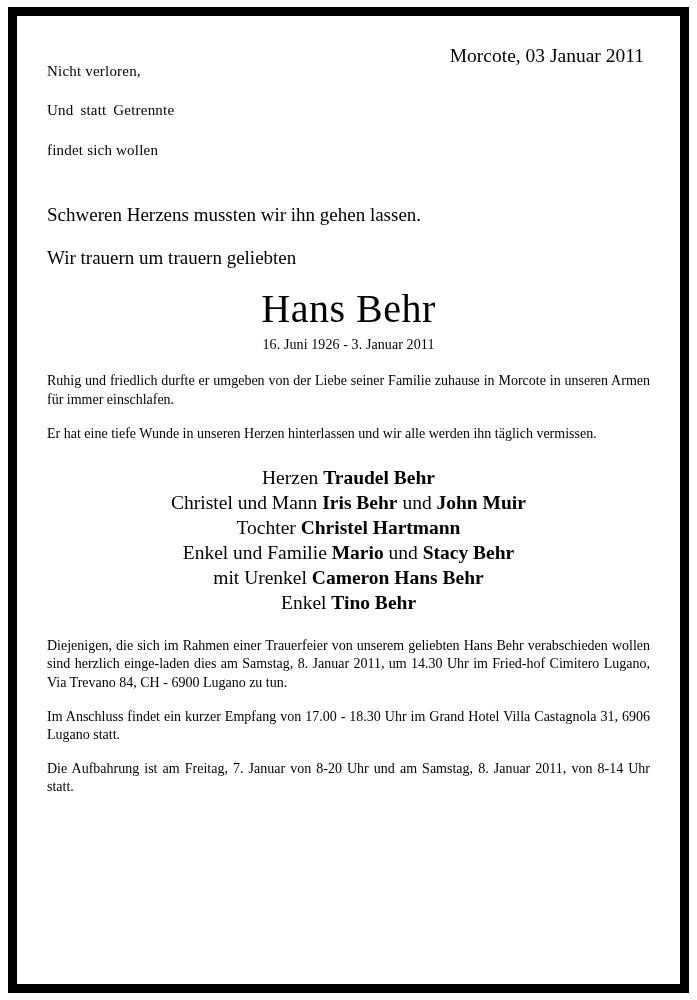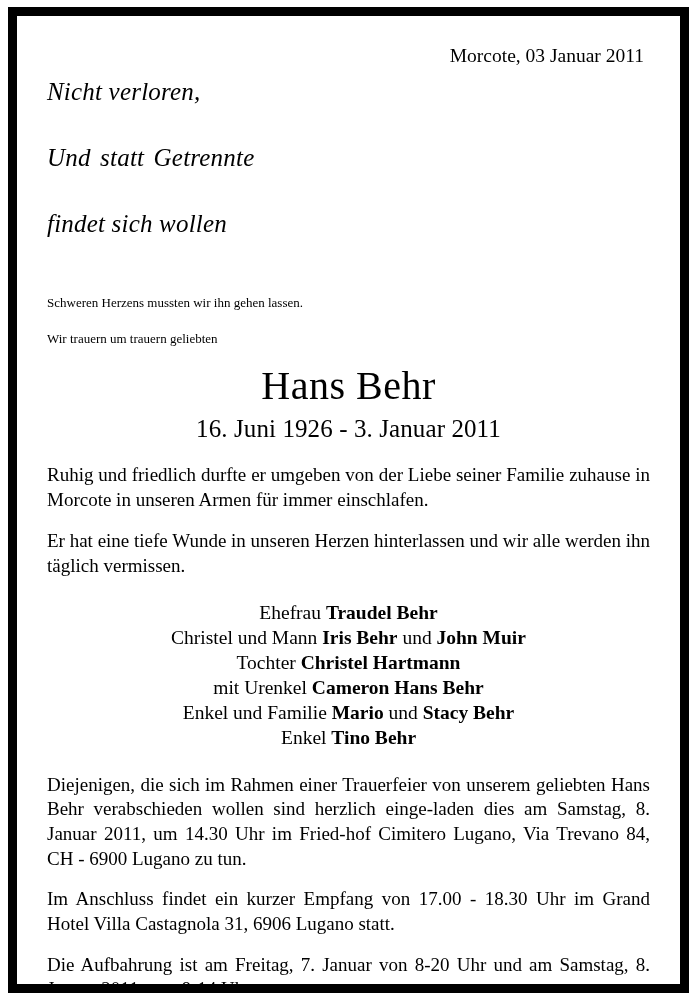--- a/index.html
+++ b/index.html
@@ -32,22 +32,21 @@
 
   
   .header-row {
     display: flex;
     justify-content: space-between;
     align-items: flex-start;
     margin-bottom: 22px;
   }
 
   .verse {
-    font-style: italic;
-    font-size: 25px;
+    font-size: 15px;
     line-height: 1.32;
     white-space: pre-line;
     letter-spacing: 0.2px;
   }
 
   .verse-line {
     display: block;
   }
 
   .verse-line.spaced {
@@ -57,21 +56,21 @@
   .place-date {
     font-size: 19.5px;
     line-height: 1.3;
     padding-top: 1px;
     padding-right: 6px;
     white-space: nowrap;
   }
 
   
   .intro-line {
-    font-size: 13px;
+    font-size: 19px;
     line-height: 1.3;
     margin: 0 0 19px 0;
   }
 
   .intro-line.second {
     margin-bottom: 16px;
   }
 
   
   .name-block {
@@ -81,29 +80,29 @@
 
   .deceased-name {
     font-size: 40px;
     line-height: 1.08;
     letter-spacing: 0.5px;
     margin: 0;
     font-weight: normal;
   }
 
   .life-dates {
-    font-size: 25px;
+    font-size: 14px;
     line-height: 1.3;
     margin: 6px 0 0 0;
     letter-spacing: 0.1px;
   }
 
   
   .body-par {
-    font-size: 19px;
+    font-size: 14px;
     line-height: 1.3;
     text-align: justify;
     margin: 16px 0 11px 0;
     hyphens: manual;
   }
 
   .body-par.tight {
     margin-bottom: 10px;
   }
 
@@ -157,25 +156,25 @@
 
     <div class="name-block">
       <h1 class="deceased-name">Hans Behr</h1>
       <p class="life-dates">16. Juni 1926 - 3. Januar 2011</p>
     </div>
 
     <p class="body-par spaced-top">Ruhig und friedlich durfte er umgeben von der Liebe seiner Familie zuhause in Morcote in unseren Armen für immer einschlafen.</p>
     <p class="body-par tight">Er hat eine tiefe Wunde in unseren Herzen hinterlassen und wir alle werden ihn täglich vermissen.</p>
 
     <div class="family-list">
-        <span class="family-line"><span>Ehefrau </span><b>Traudel Behr</b></span>
+        <span class="family-line"><span>Herzen </span><b>Traudel Behr</b></span>
         <span class="family-line"><span>Christel und Mann </span><b>Iris Behr</b><span> und </span><b>John Muir</b></span>
         <span class="family-line"><span>Tochter </span><b>Christel Hartmann</b></span>
+        <span class="family-line"><span>Enkel und Familie </span><b>Mario</b><span> und </span><b>Stacy Behr</b></span>
         <span class="family-line"><span>mit Urenkel </span><b>Cameron Hans Behr</b></span>
-        <span class="family-line"><span>Enkel und Familie </span><b>Mario</b><span> und </span><b>Stacy Behr</b></span>
         <span class="family-line"><span>Enkel </span><b>Tino Behr</b></span>
       </div>
 
     <div class="closing-block">
       <p class="body-par">Diejenigen, die sich im Rahmen einer Trauerfeier von unserem geliebten Hans Behr verabschieden wollen sind herzlich einge-​laden dies am Samstag, 8. Januar 2011, um 14.30 Uhr im Fried-​hof Cimitero Lugano, Via Trevano 84, CH - 6900 Lugano zu tun.</p>
     </div>
     <div class="closing-block">
       <p class="body-par">Im Anschluss findet ein kurzer Empfang von 17.00 - 18.30 Uhr im Grand Hotel Villa Castagnola 31, 6906 Lugano statt.</p>
     </div>
     <div class="closing-block">

